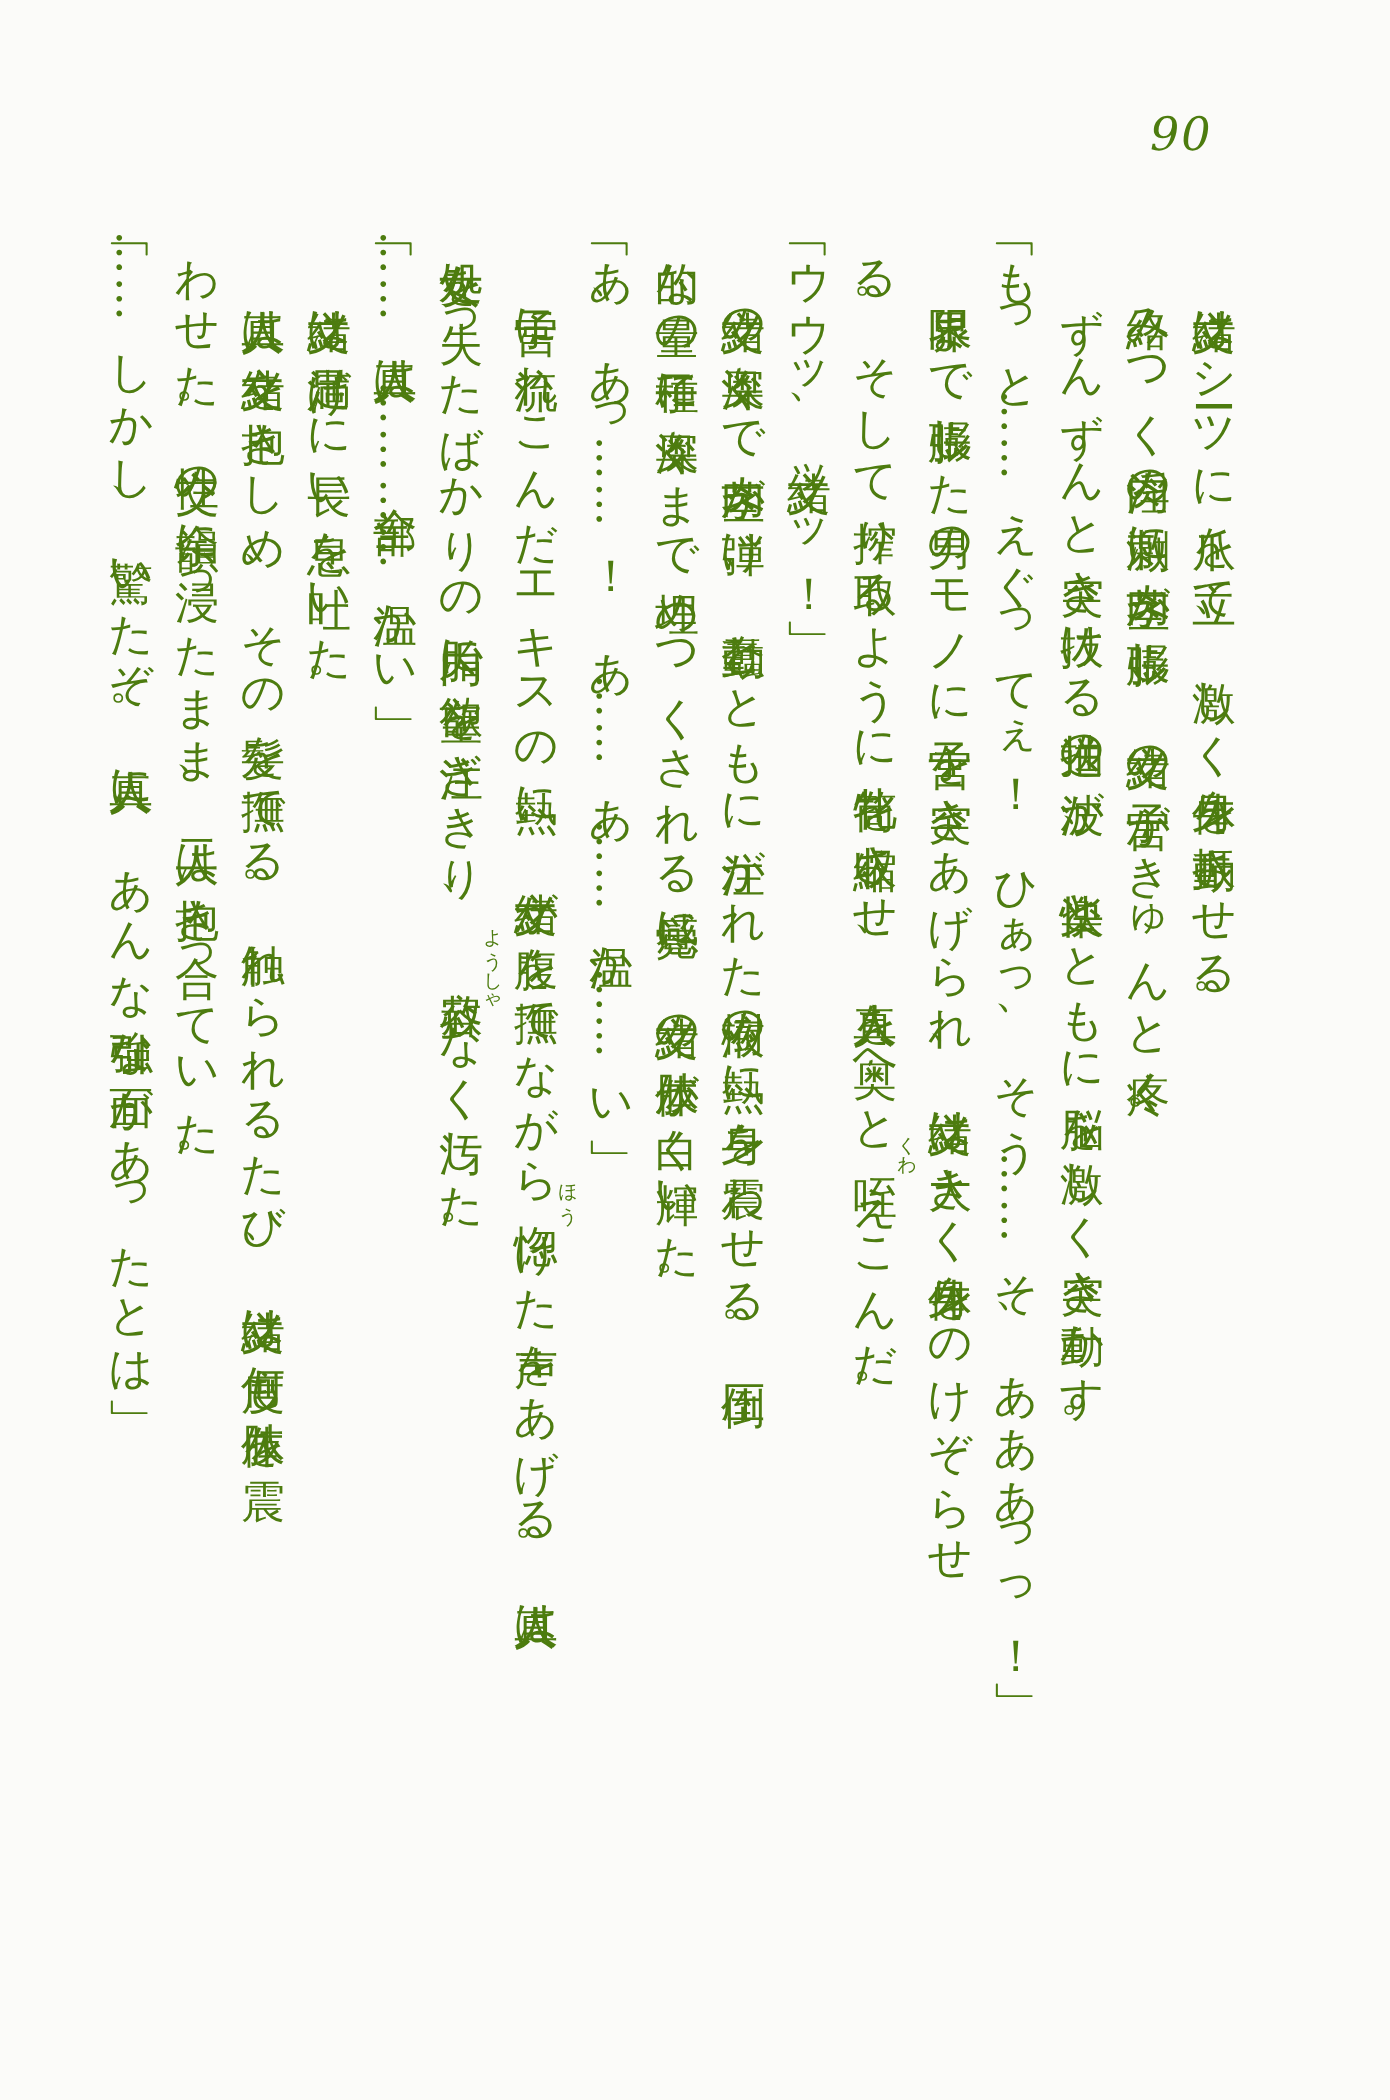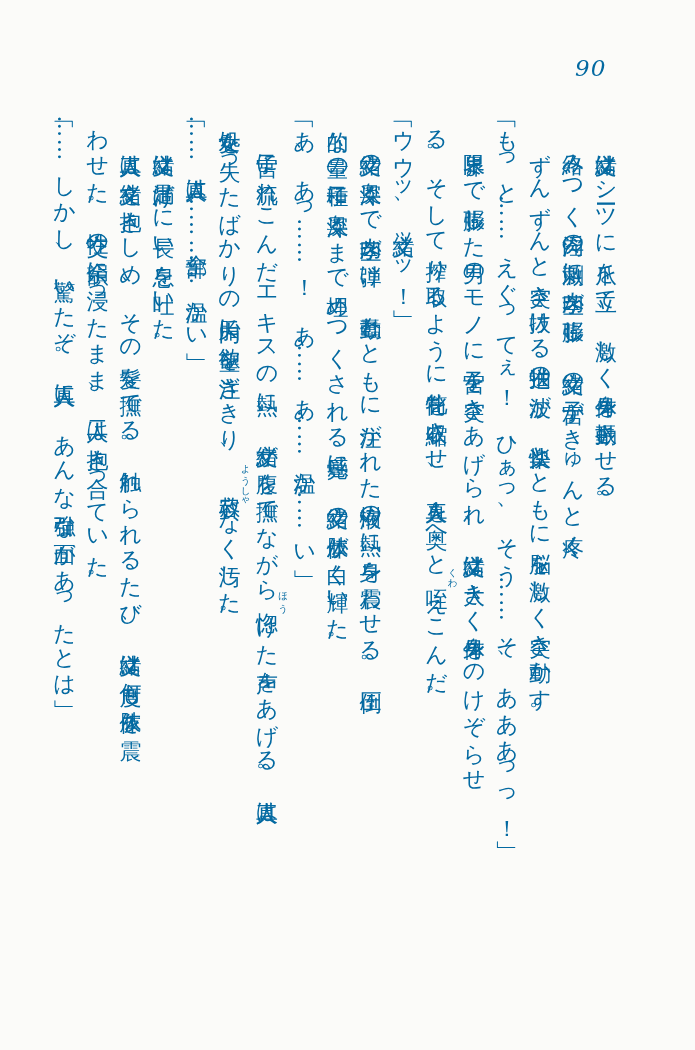--- a/index.html
+++ b/index.html
@@ -47,21 +47,21 @@
   }
   rt {
     font-size: 9.5px;
     letter-spacing: 0;
     line-height: 1;
   }
 </style>
 </head>
 <body>
 
-<div class="page" style="background: rgb(251, 251, 249); color: #0369a1;">
+<div class="page" style="background: rgb(251, 251, 249); color: #4d7c0f;">
   <div class="page-number">90</div>
   <div class="text-block" id="text-block">
       <p class="line indent">文緒はシーツに爪を立て、激しく身体を振動させる。</p>
       <p class="line indent">絡みつく淫肉の刺激に肉茎が膨張し、文緒の子宮がきゅんと疼く。</p>
       <p class="line indent">ずんずんと突き抜ける抽送の波が、快楽とともに脳を激しく突き動かす。</p>
       <p class="line">「もっと……えぐってぇ！　ひぁっ、そう……そ、あああっっ！」</p>
       <p class="line indent">限界まで膨張した男のモノに子宮を突きあげられ、文緒は大きく身体をのけぞらせ</p>
       <p class="line">る。そして搾り取るように牝筒を収縮させ、真人を奥へと<ruby>咥<rt>くわ</rt></ruby>えこんだ。</p>
       <p class="line">「ウウッ、文緒ッッ！」</p>
       <p class="line indent">文緒の奥深くで肉茎が弾け、蠢動とともに注がれた樹液の熱に身を震わせる。圧倒</p>

